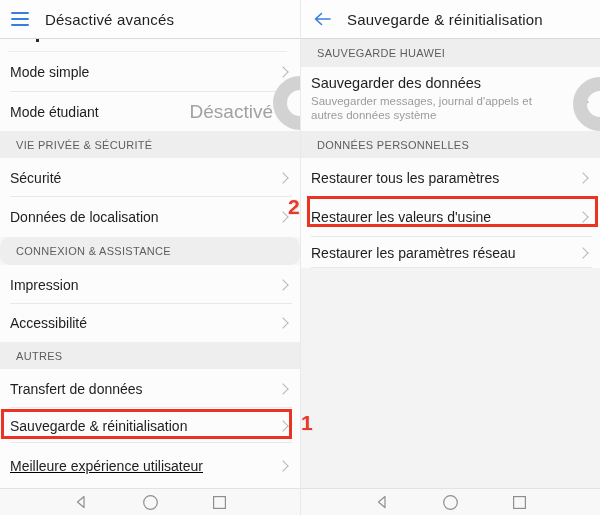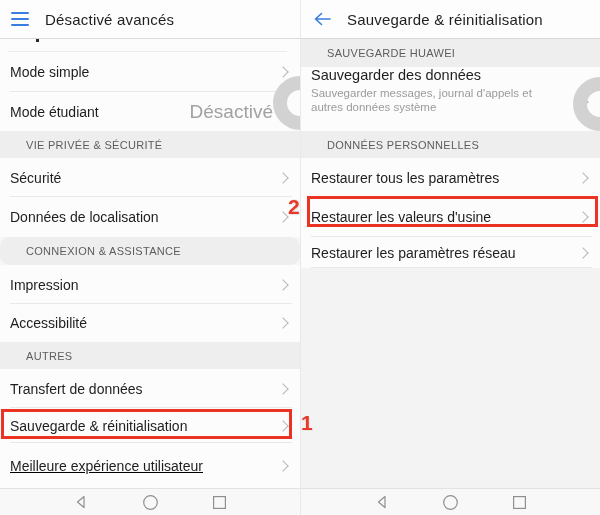--- a/index.html
+++ b/index.html
@@ -22,27 +22,27 @@
 
   .row { position:relative; background:#fcfcfc; display:flex; align-items:center; padding-left:10px; z-index:2; }
   .row .lbl { font-size:14px; color:#1e1e1e; }
   .row .val { margin-left:auto; font-size:19px; color:#a2a2a2; padding-right:6px; }
   .row .chev { margin-left:auto; margin-right:13px; width:8px; height:8px;
                border-top:1.6px solid #b7b7b7; border-right:1.6px solid #b7b7b7;
                transform:rotate(45deg); flex:none; z-index:5; }
   .row .val + .chev { margin-left:0; }
   .row.divider::after { content:""; position:absolute; left:10px; right:8px; bottom:0; height:1px; background:#e9e7e7; }
 
-  .row.twoline { flex-direction:column; align-items:flex-start; justify-content:flex-start; padding-top:0; }
+  .row.twoline { flex-direction:column; align-items:flex-start; justify-content:flex-start; padding-top:8px; }
   .row.twoline .top { width:100%; display:flex; align-items:center; }
   .row.twoline .lbl { font-size:14.5px; }
   .row.twoline .sub { font-size:11.5px; line-height:14px; color:#9b9b9b; padding-right:34px; margin-top:3px; }
   .row.twoline .chev { position:absolute; right:13px; top:31px; margin:0; }
 
-  .band { background:#efeeee; display:flex; align-items:center; padding-left:26px; position:relative; z-index:2; }
+  .band { background:#efeeee; display:flex; align-items:center; padding-left:16px; position:relative; z-index:2; }
   .band .lbl { font-size:11px; color:#5d5d5d; letter-spacing:0.3px; }
 
   .partialrow { position:relative; height:13px; background:#fcfcfc; z-index:2; }
   .partialrow .frag { position:absolute; left:36px; top:-2px; width:3px; height:5px; background:#2a2a2a; }
   .partialrow::after { content:""; position:absolute; left:8px; right:13px; bottom:0; height:1px; background:#ececec; }
 
   .navbar { position:absolute; left:0; bottom:0; width:100%; height:27px; background:#f8f8f8;
             border-top:1px solid #e3e3e3; display:flex; align-items:center; justify-content:center;
             gap:51px; z-index:6; }
   .navbtn { display:flex; align-items:center; justify-content:center; width:18px; height:18px; cursor:pointer; }

